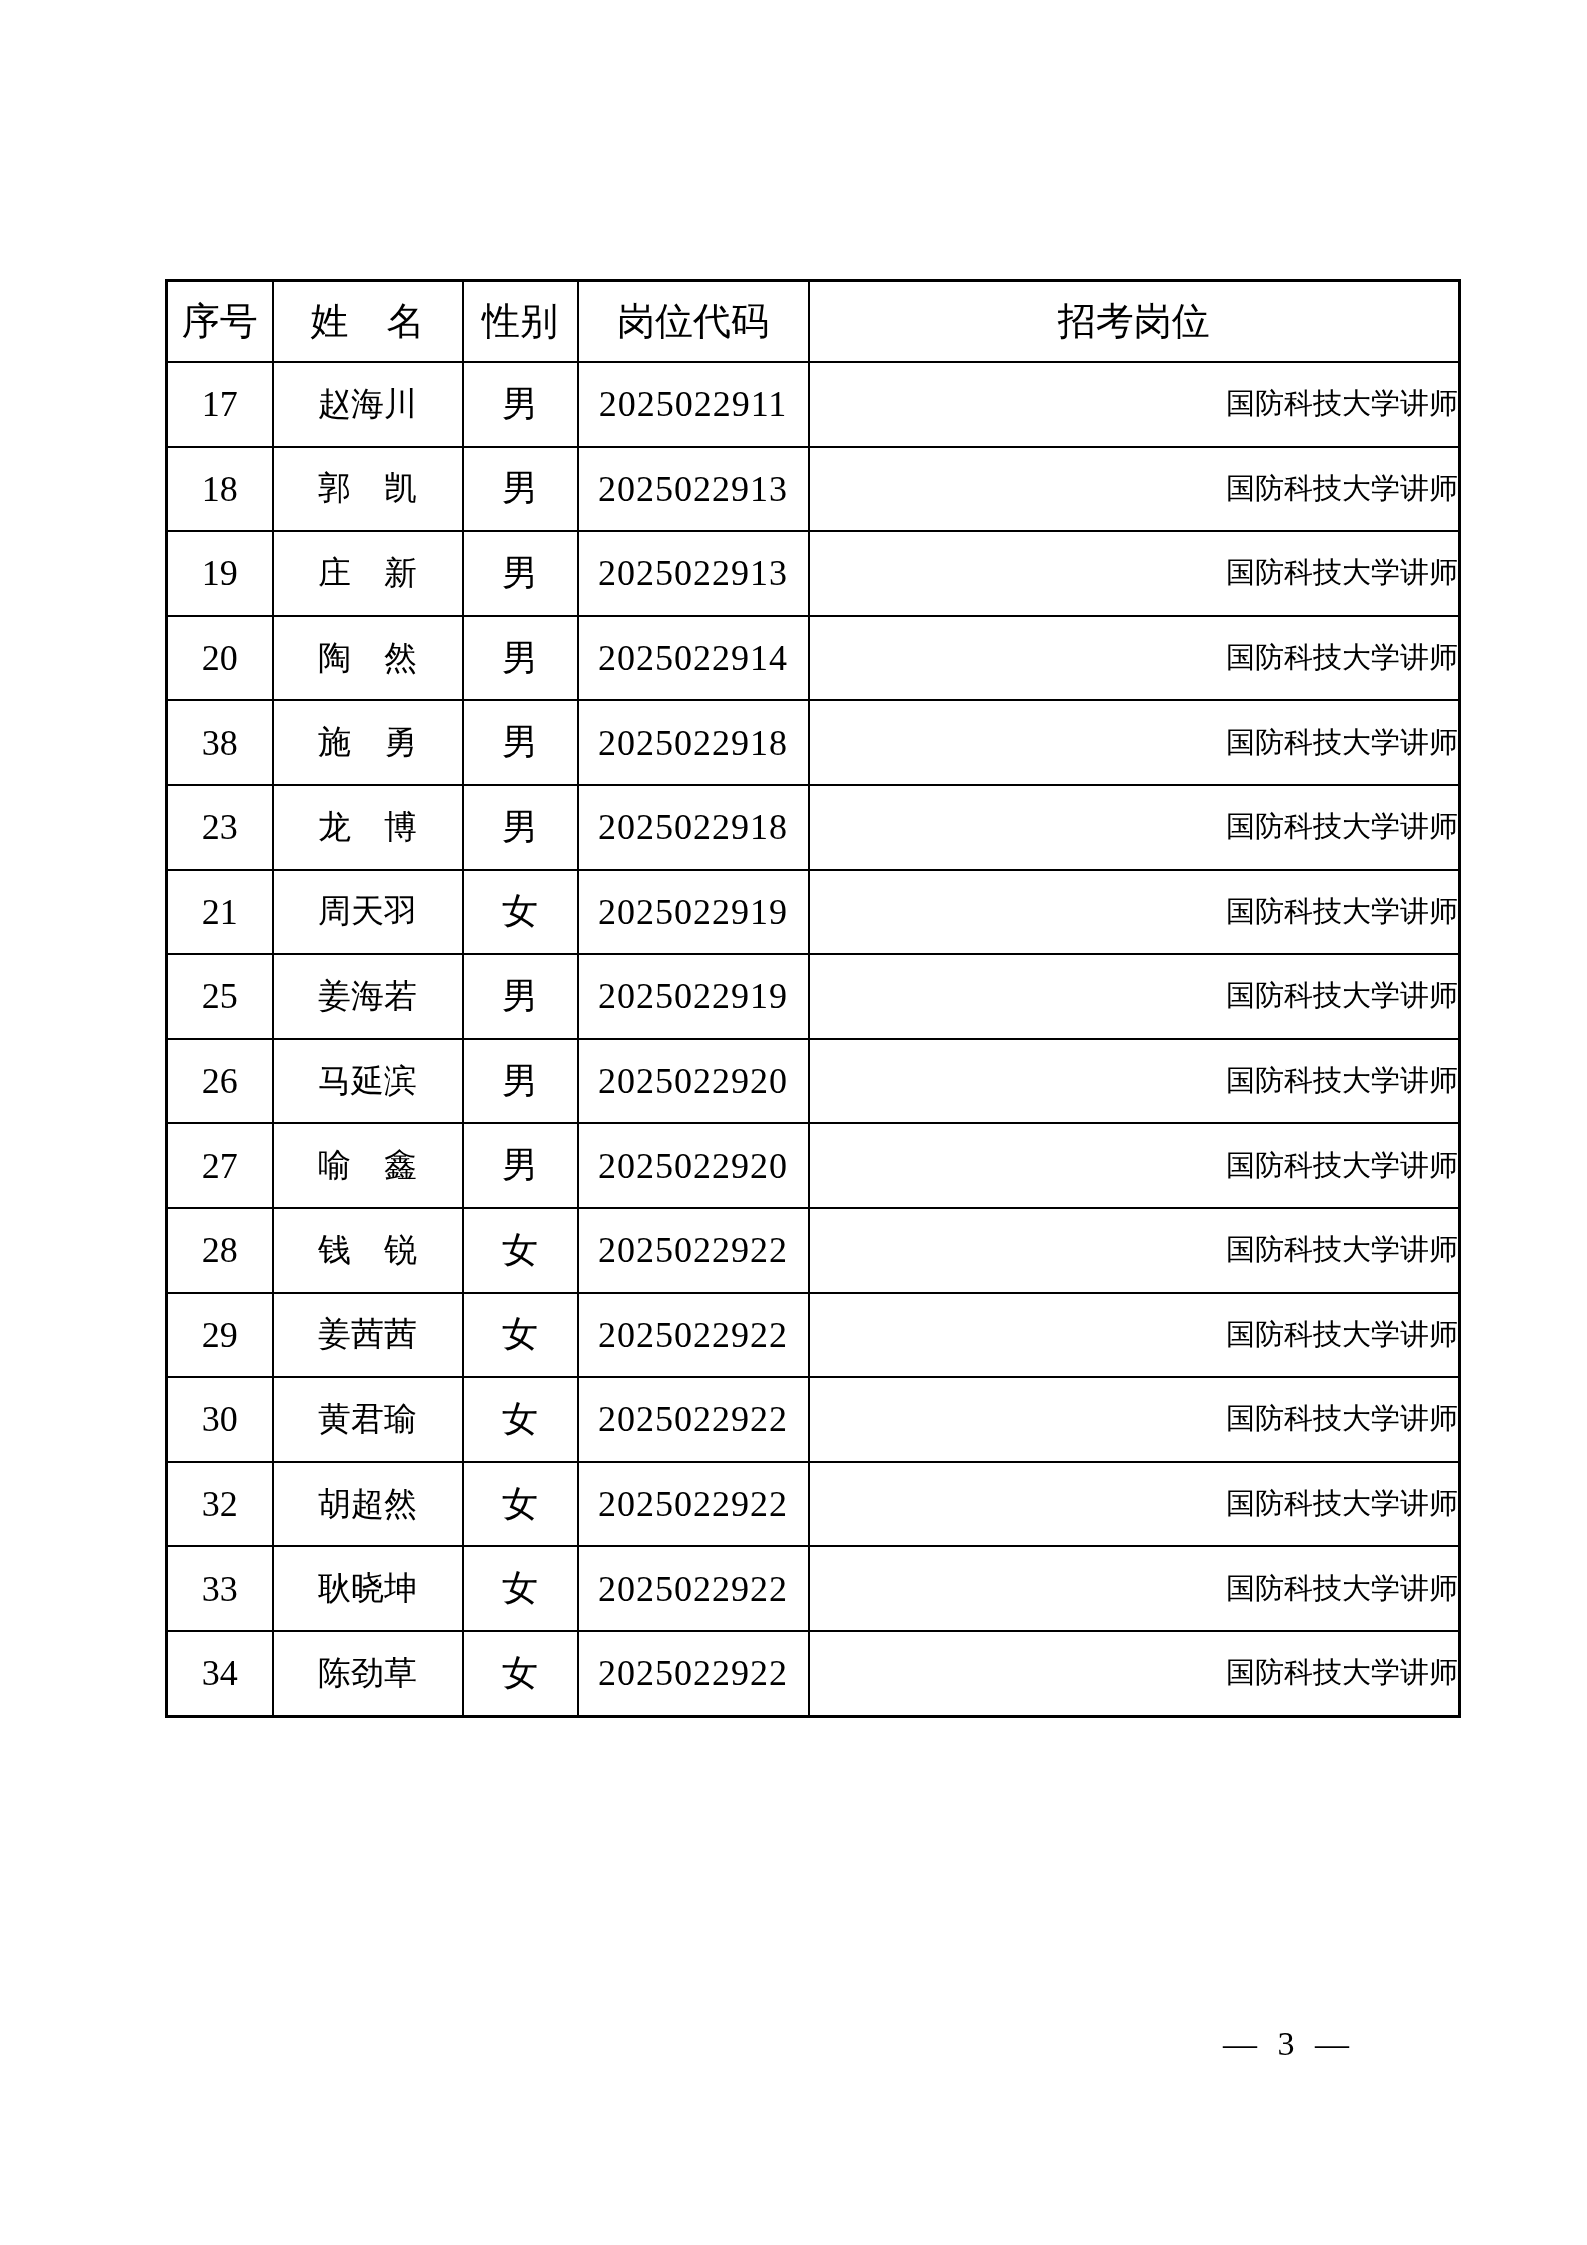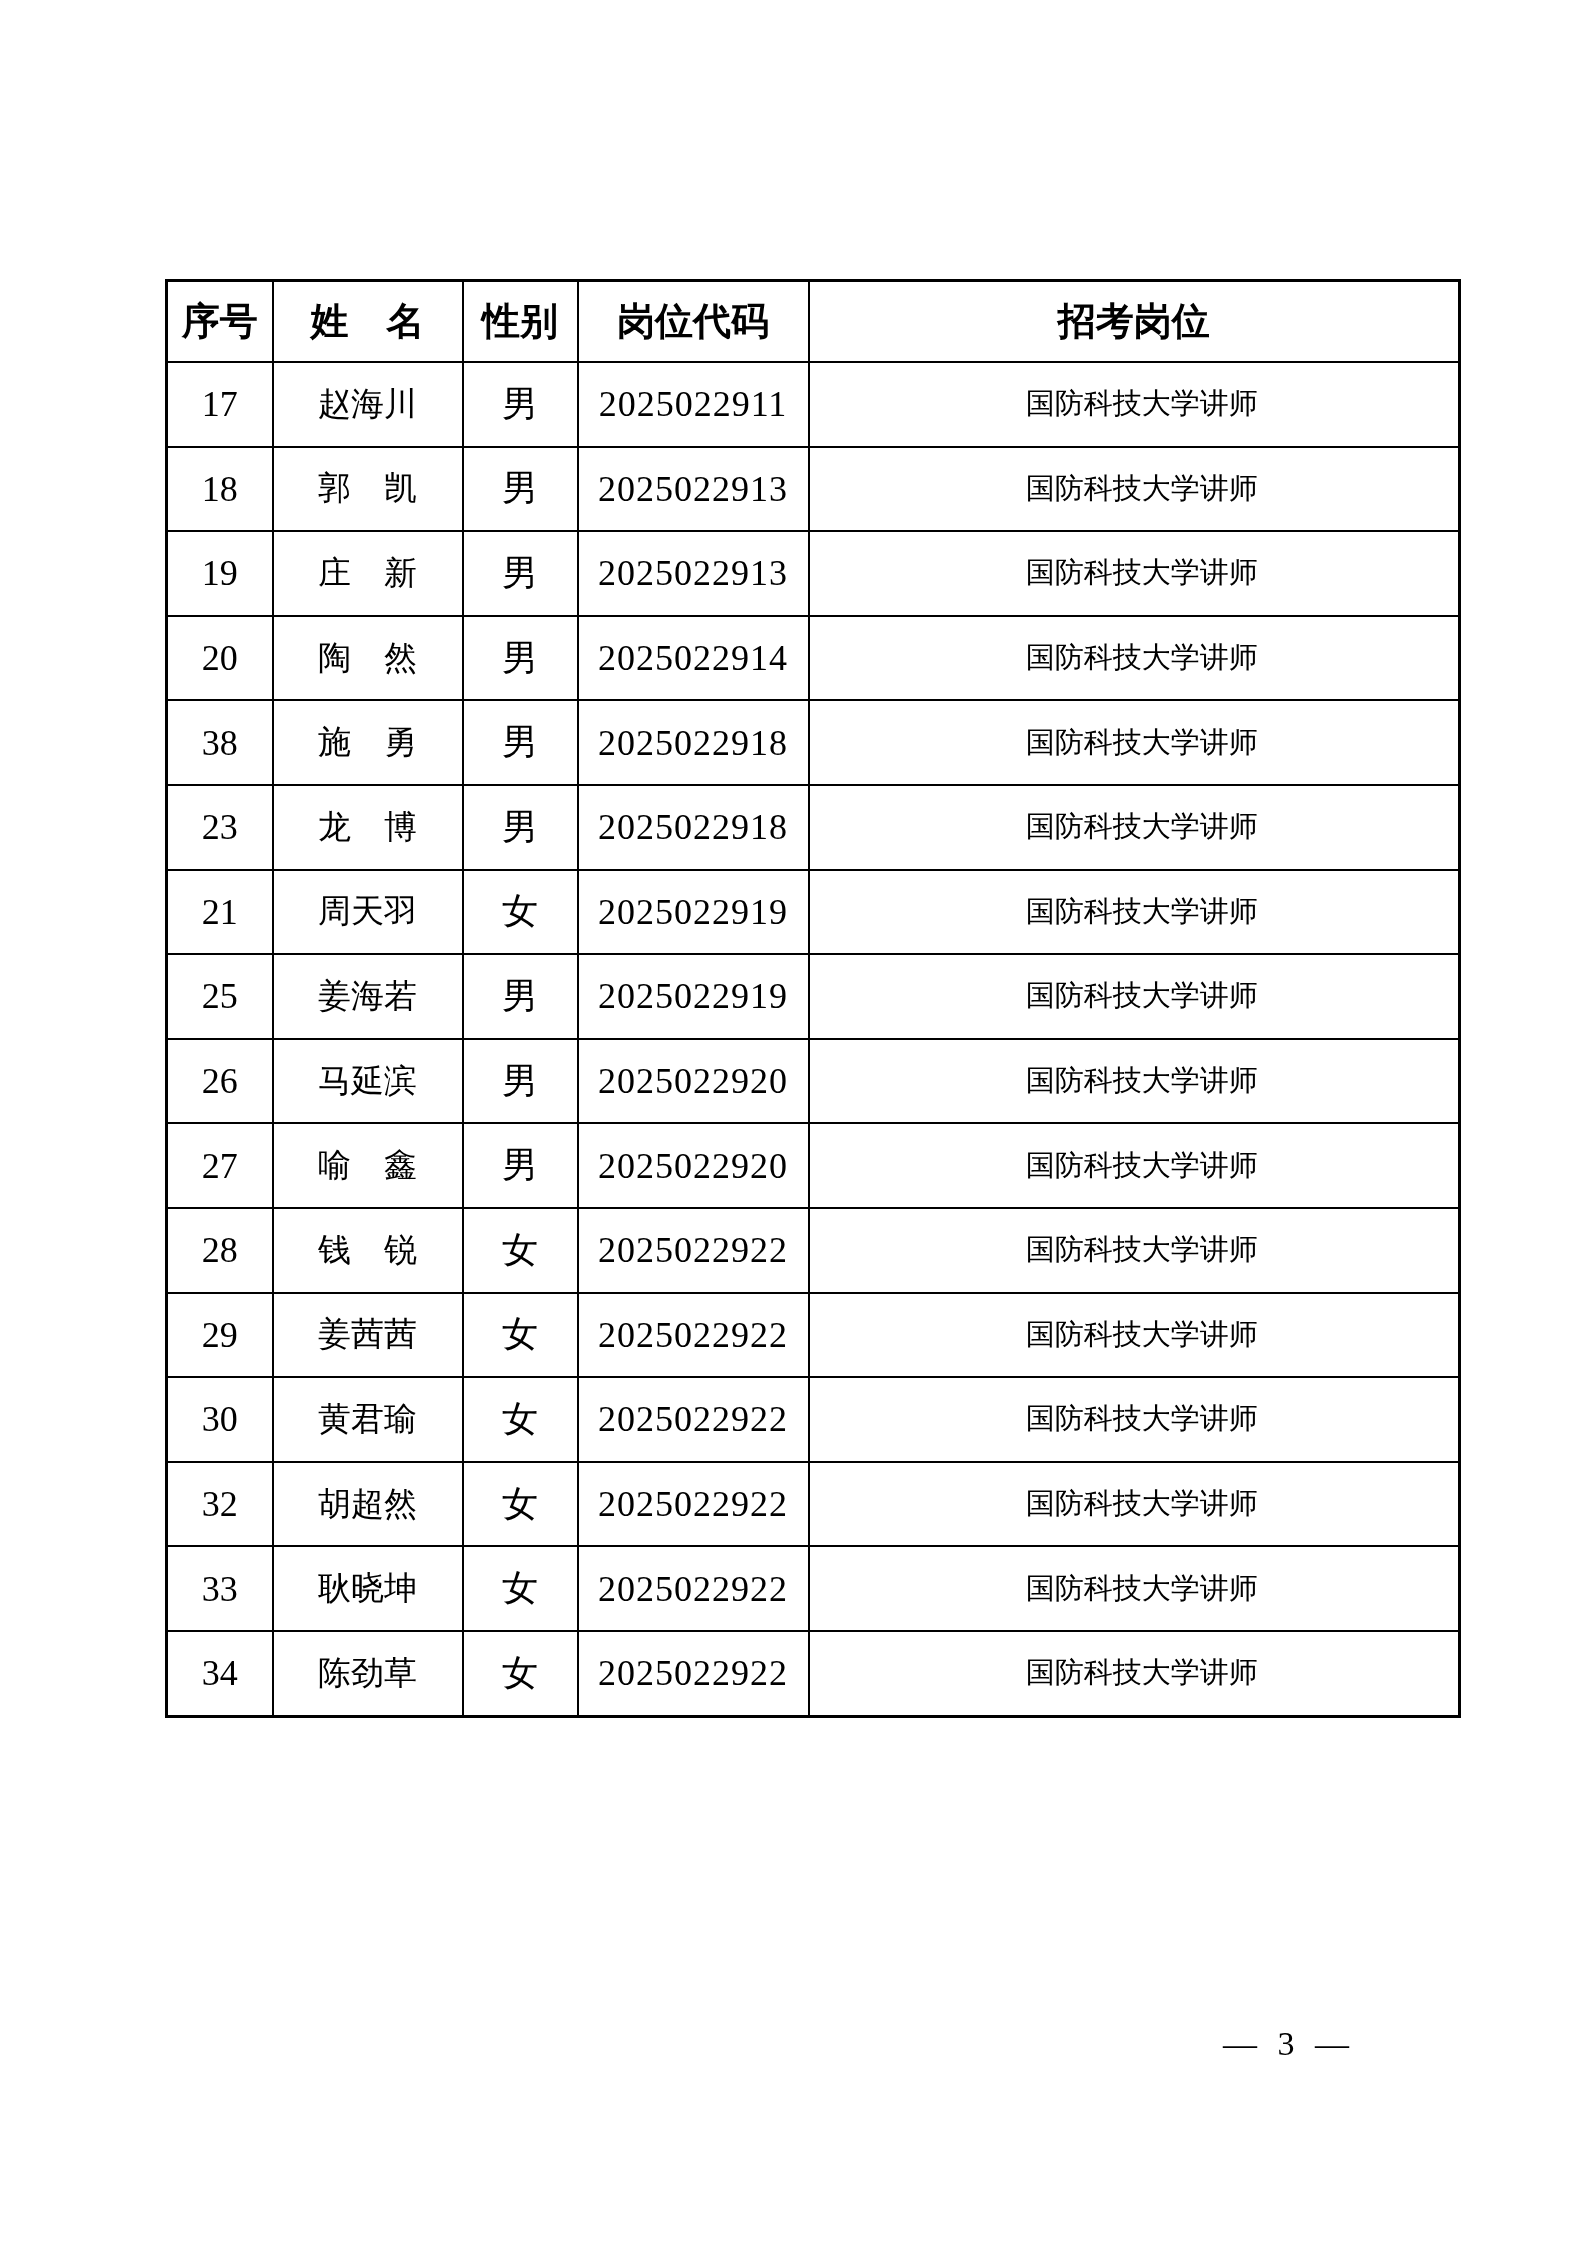--- a/index.html
+++ b/index.html
@@ -32,40 +32,40 @@
   table.roster th,
   table.roster td {
     border: 2px solid #000000;
     overflow: hidden;
     white-space: nowrap;
     vertical-align: middle;
   }
   table.roster th {
     height: 79px;
     font-family: "Liberation Sans", sans-serif;
-    font-weight: bold;
+    font-weight: normal;
     font-size: 38px;
     text-align: center;
     padding: 0;
   }
   table.roster td {
     height: 82.6px;
     font-family: "Liberation Serif", serif;
     font-size: 36px;
     text-align: center;
     padding: 0;
   }
   table.roster td.c-name {
     font-size: 33px;
   }
   table.roster td.c-code {
     letter-spacing: 1px;
   }
   table.roster td.c-position {
-    text-align: center;
+    text-align: right;
     padding-left: 16px;
     font-size: 29px;
   }
   .page-footer {
     position: absolute;
     top: 2024px;
     left: 1150px;
     width: 272px;
     text-align: center;
     font-family: "Liberation Serif", serif;

